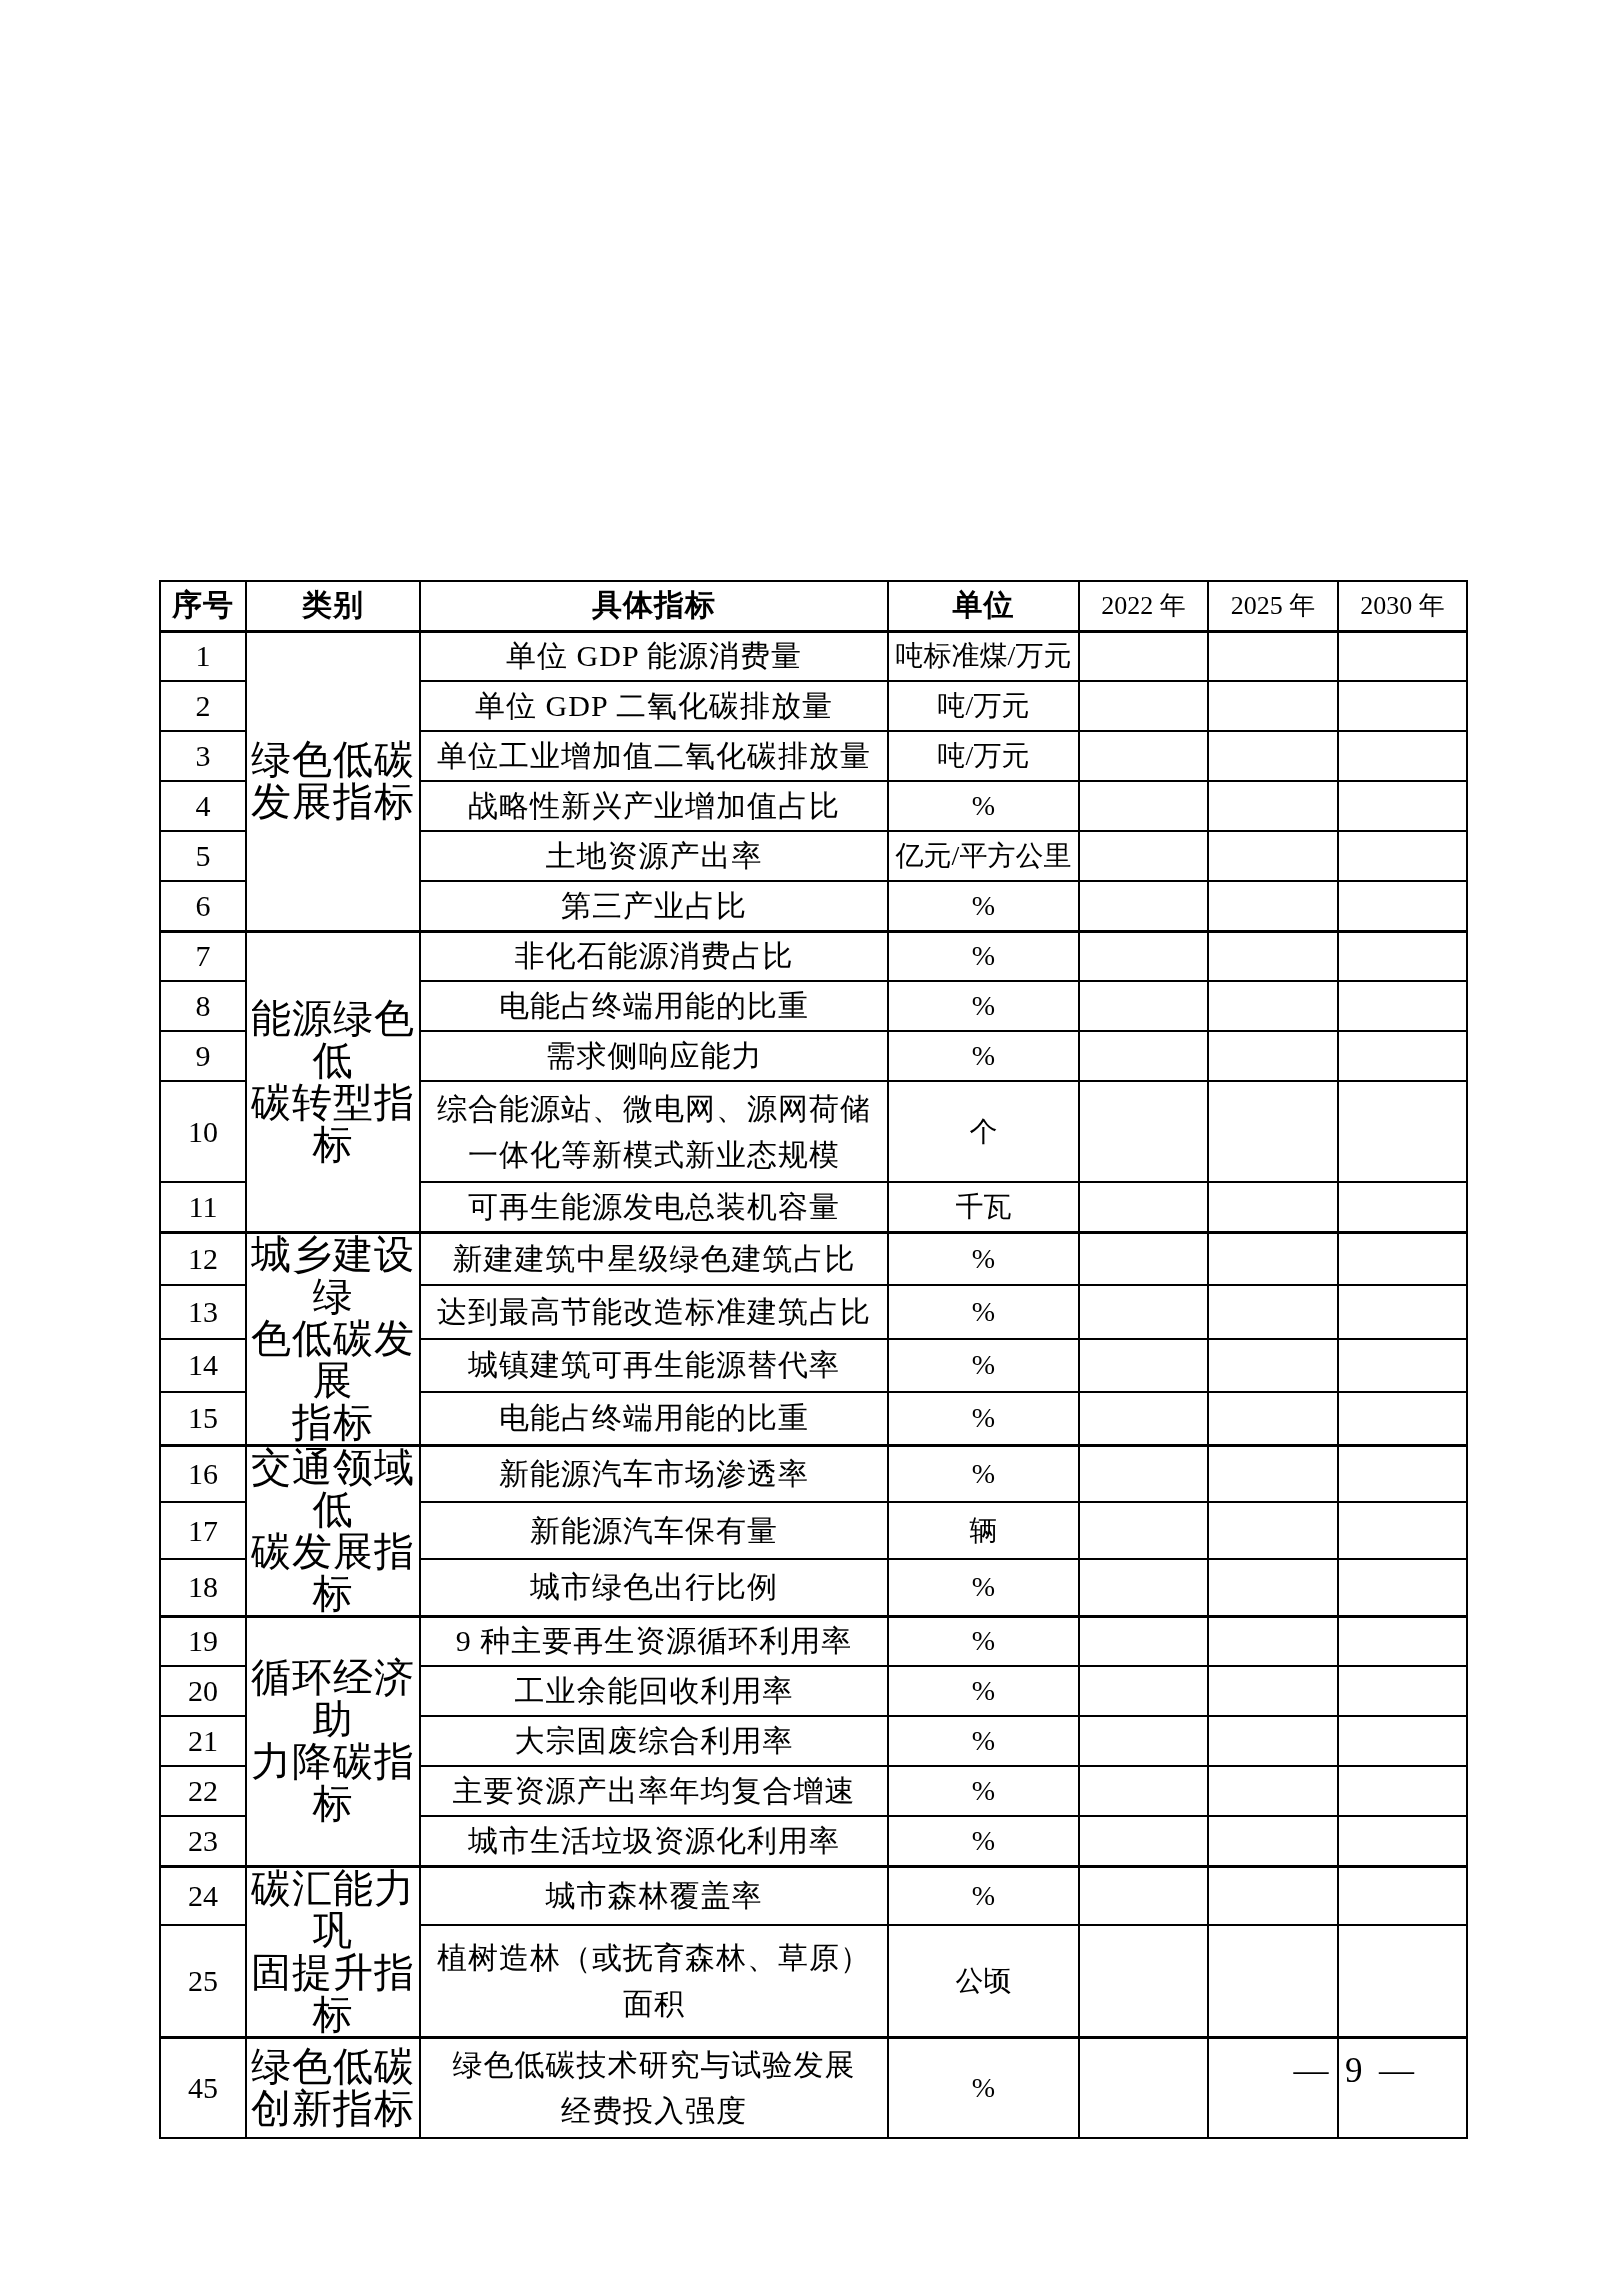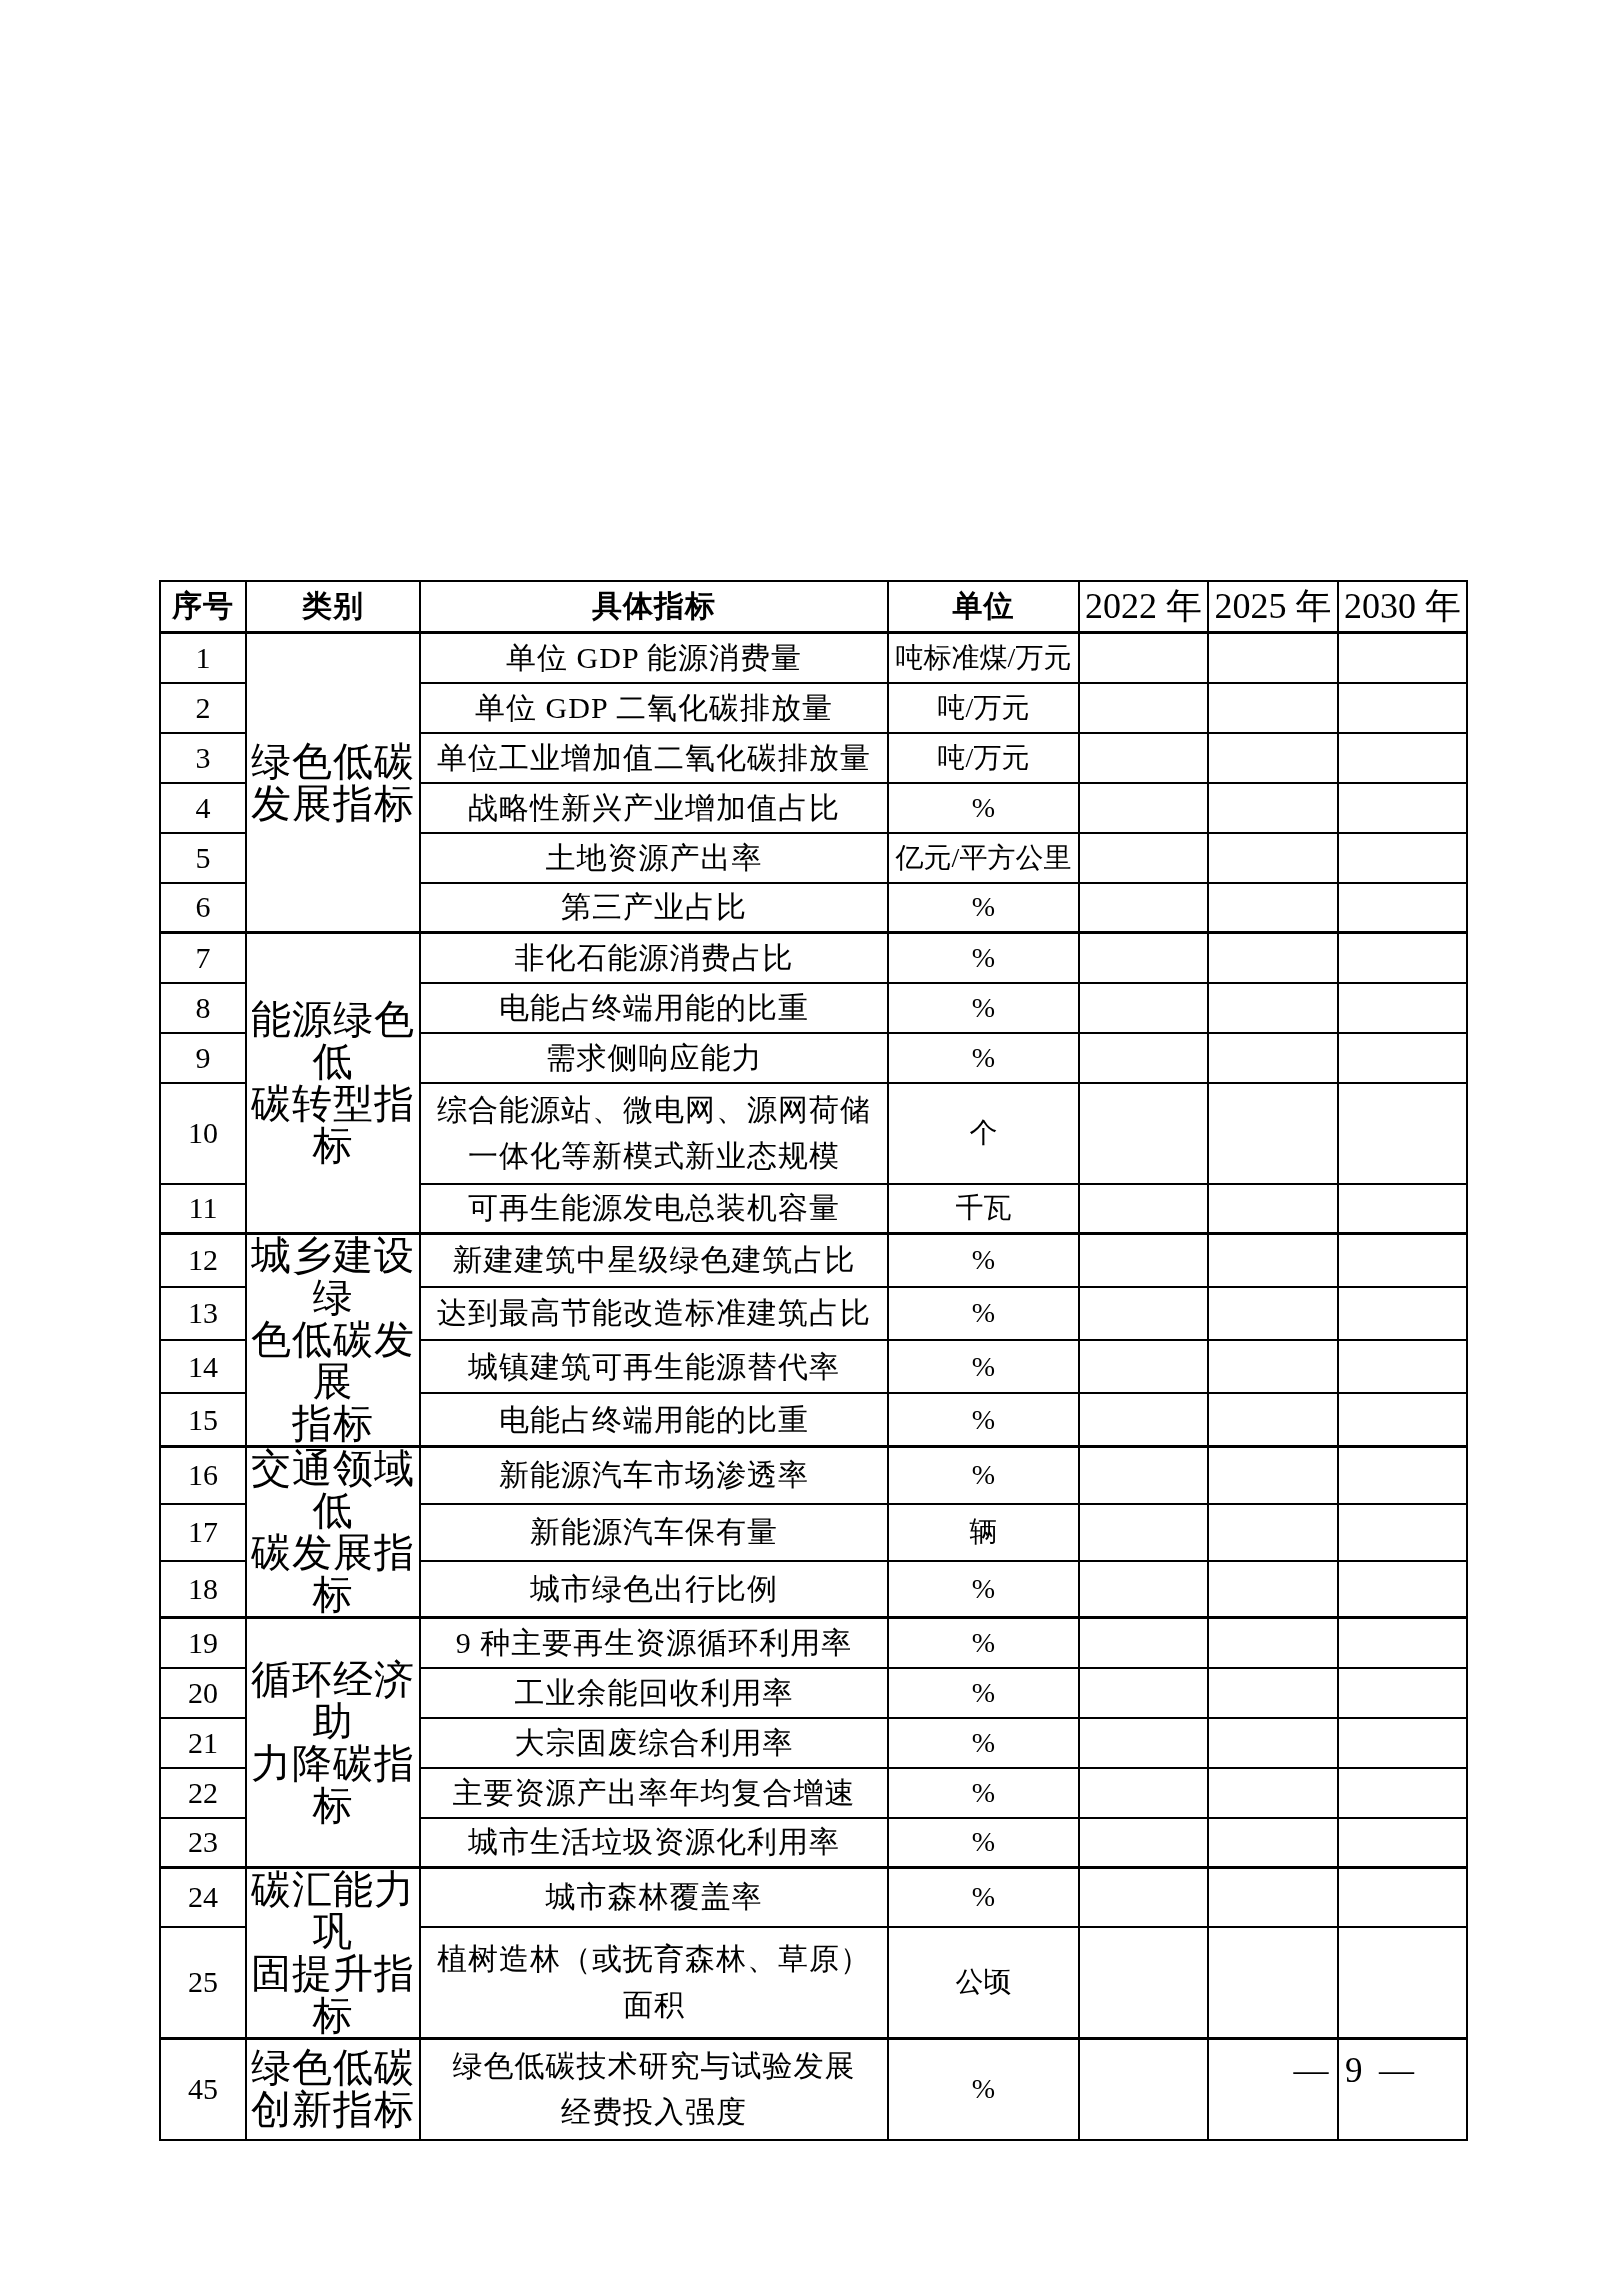--- a/index.html
+++ b/index.html
@@ -55,21 +55,21 @@
   table.indic tr.sep td { border-top: 3.9px solid #000; }
   th.cn {
     font-family: "Liberation Sans", "DejaVu Sans", sans-serif;
     font-weight: 700;
     font-size: 30px;
     letter-spacing: 1px;
   }
   th.yr {
     font-family: "Liberation Serif", "DejaVu Serif", serif;
     font-weight: 400;
-    font-size: 36px;
+    font-size: 26px;
   }
   td.no { font-size: 30px; }
   td.cat {
     font-size: 40px;
     white-space: pre-line;
     line-height: 42px;
     letter-spacing: 1px;
   }
   td.ind {
     font-size: 30px;

